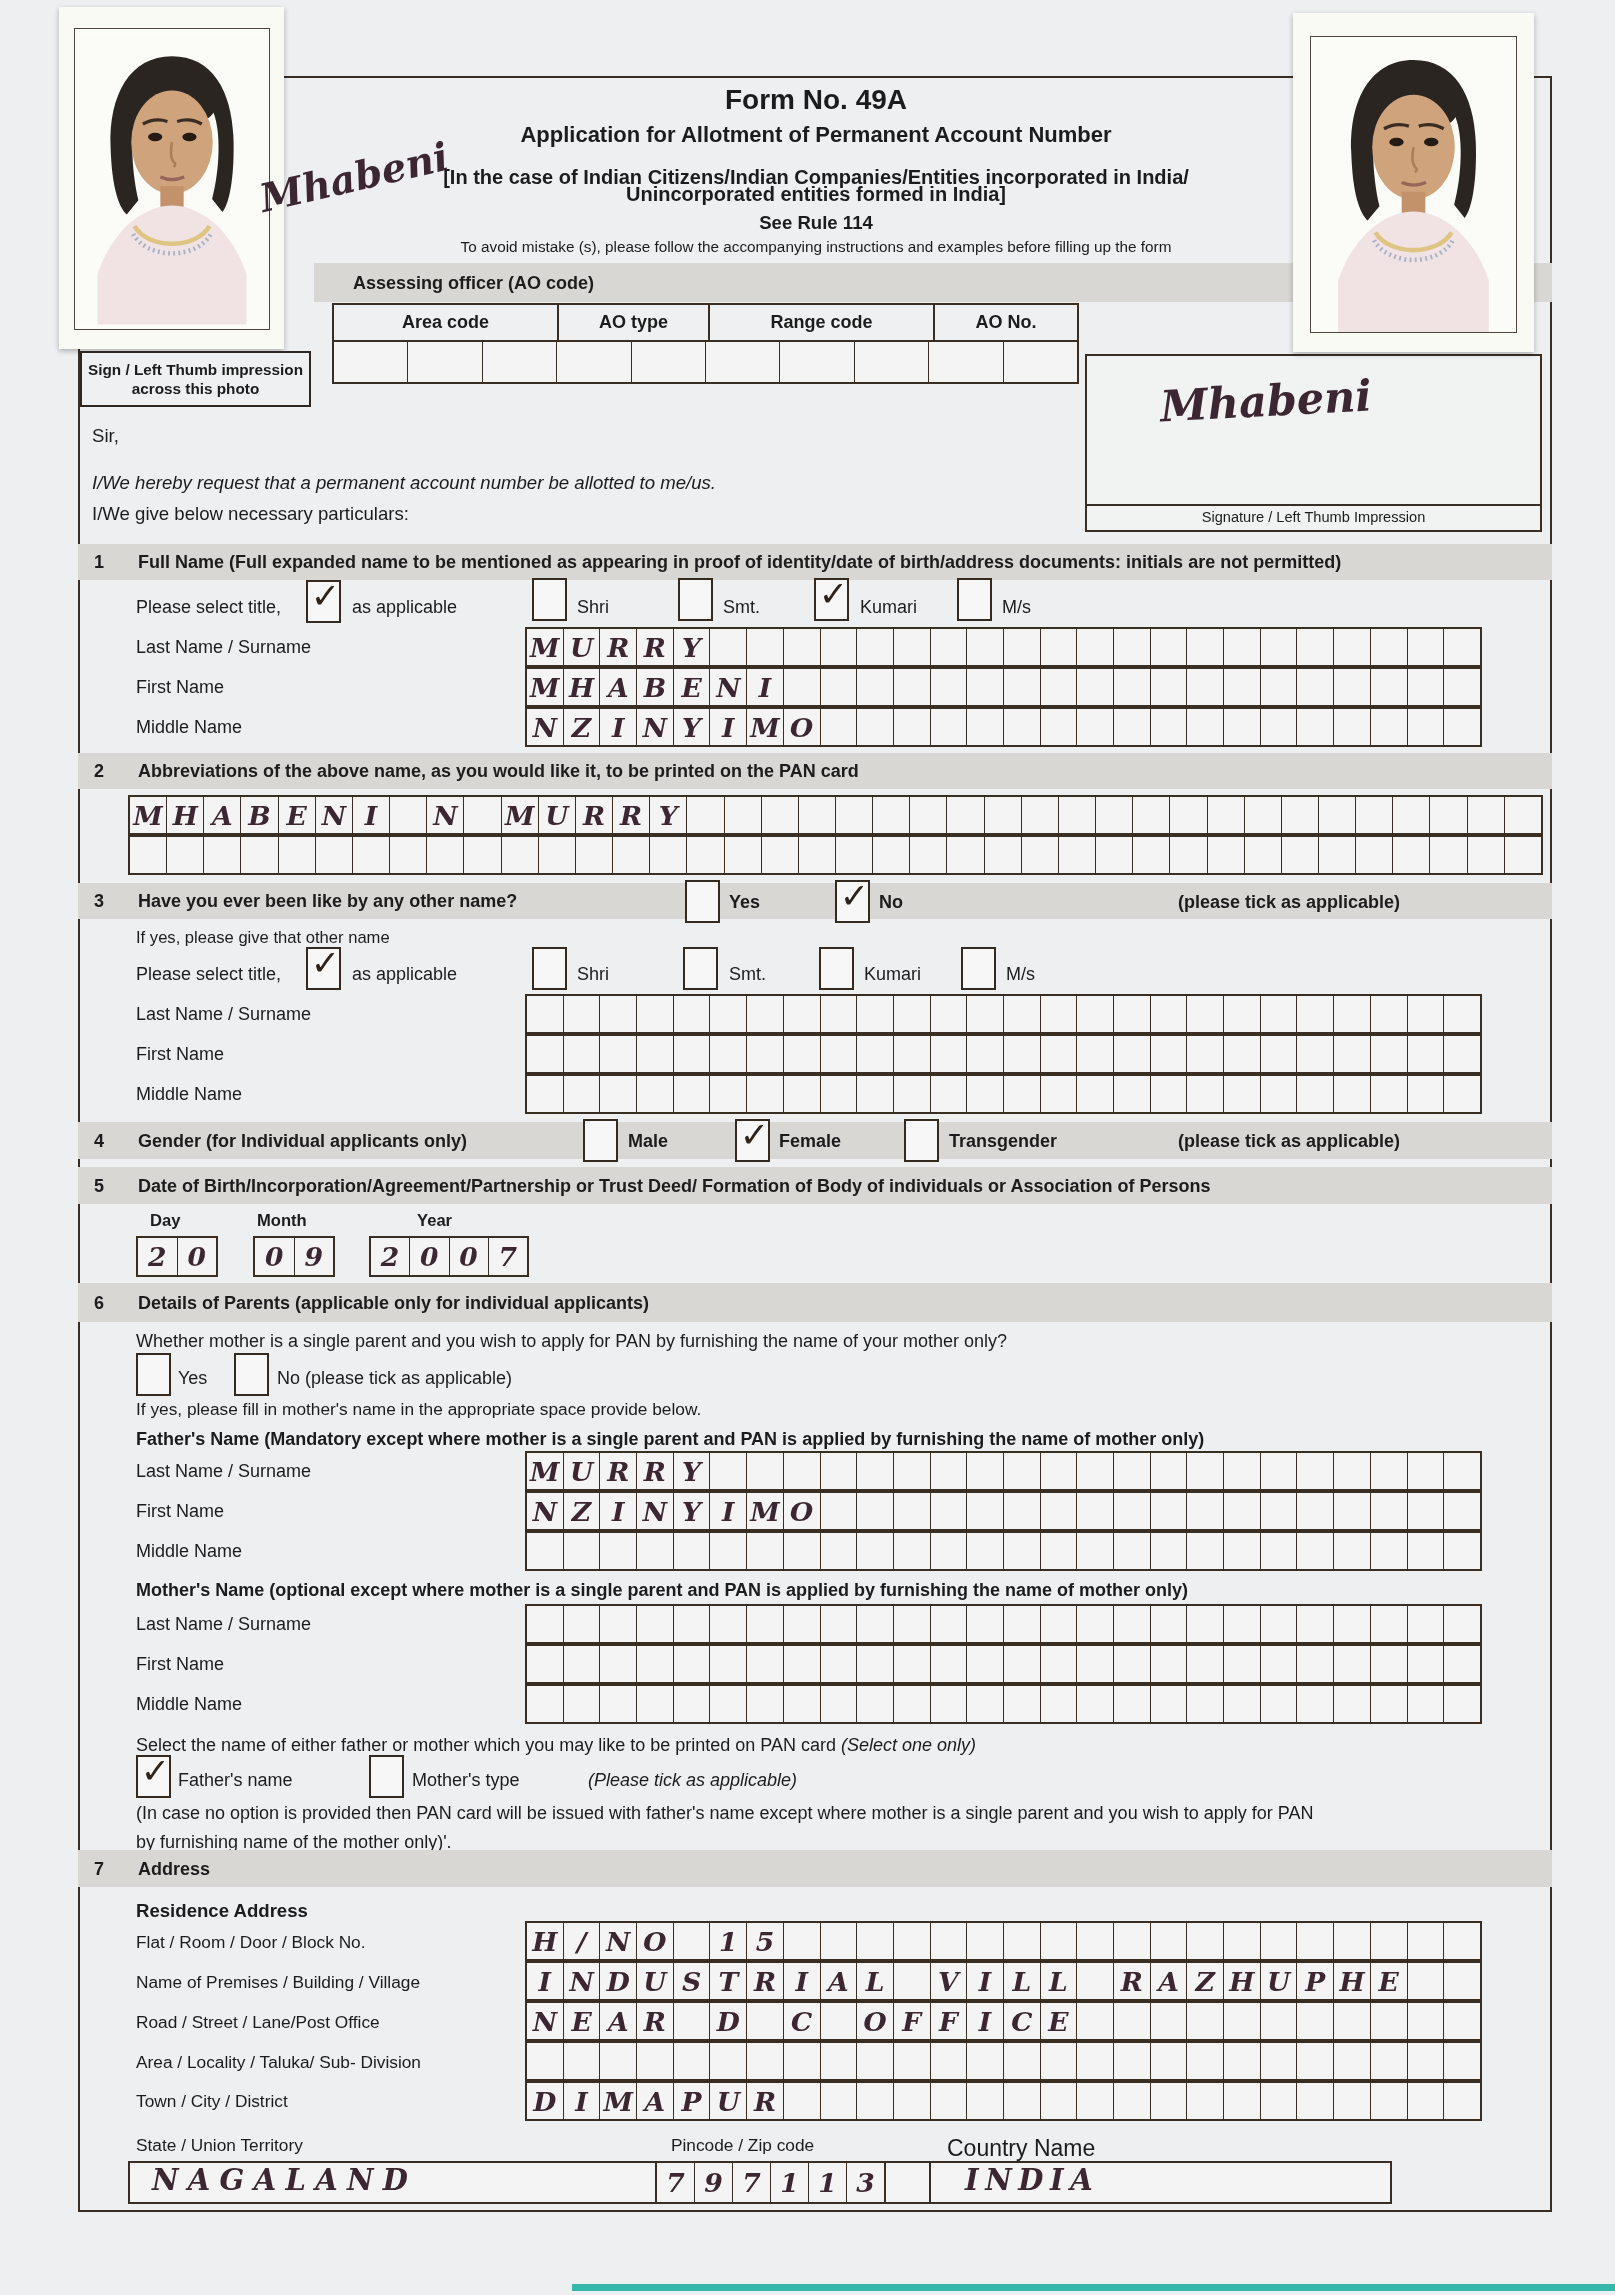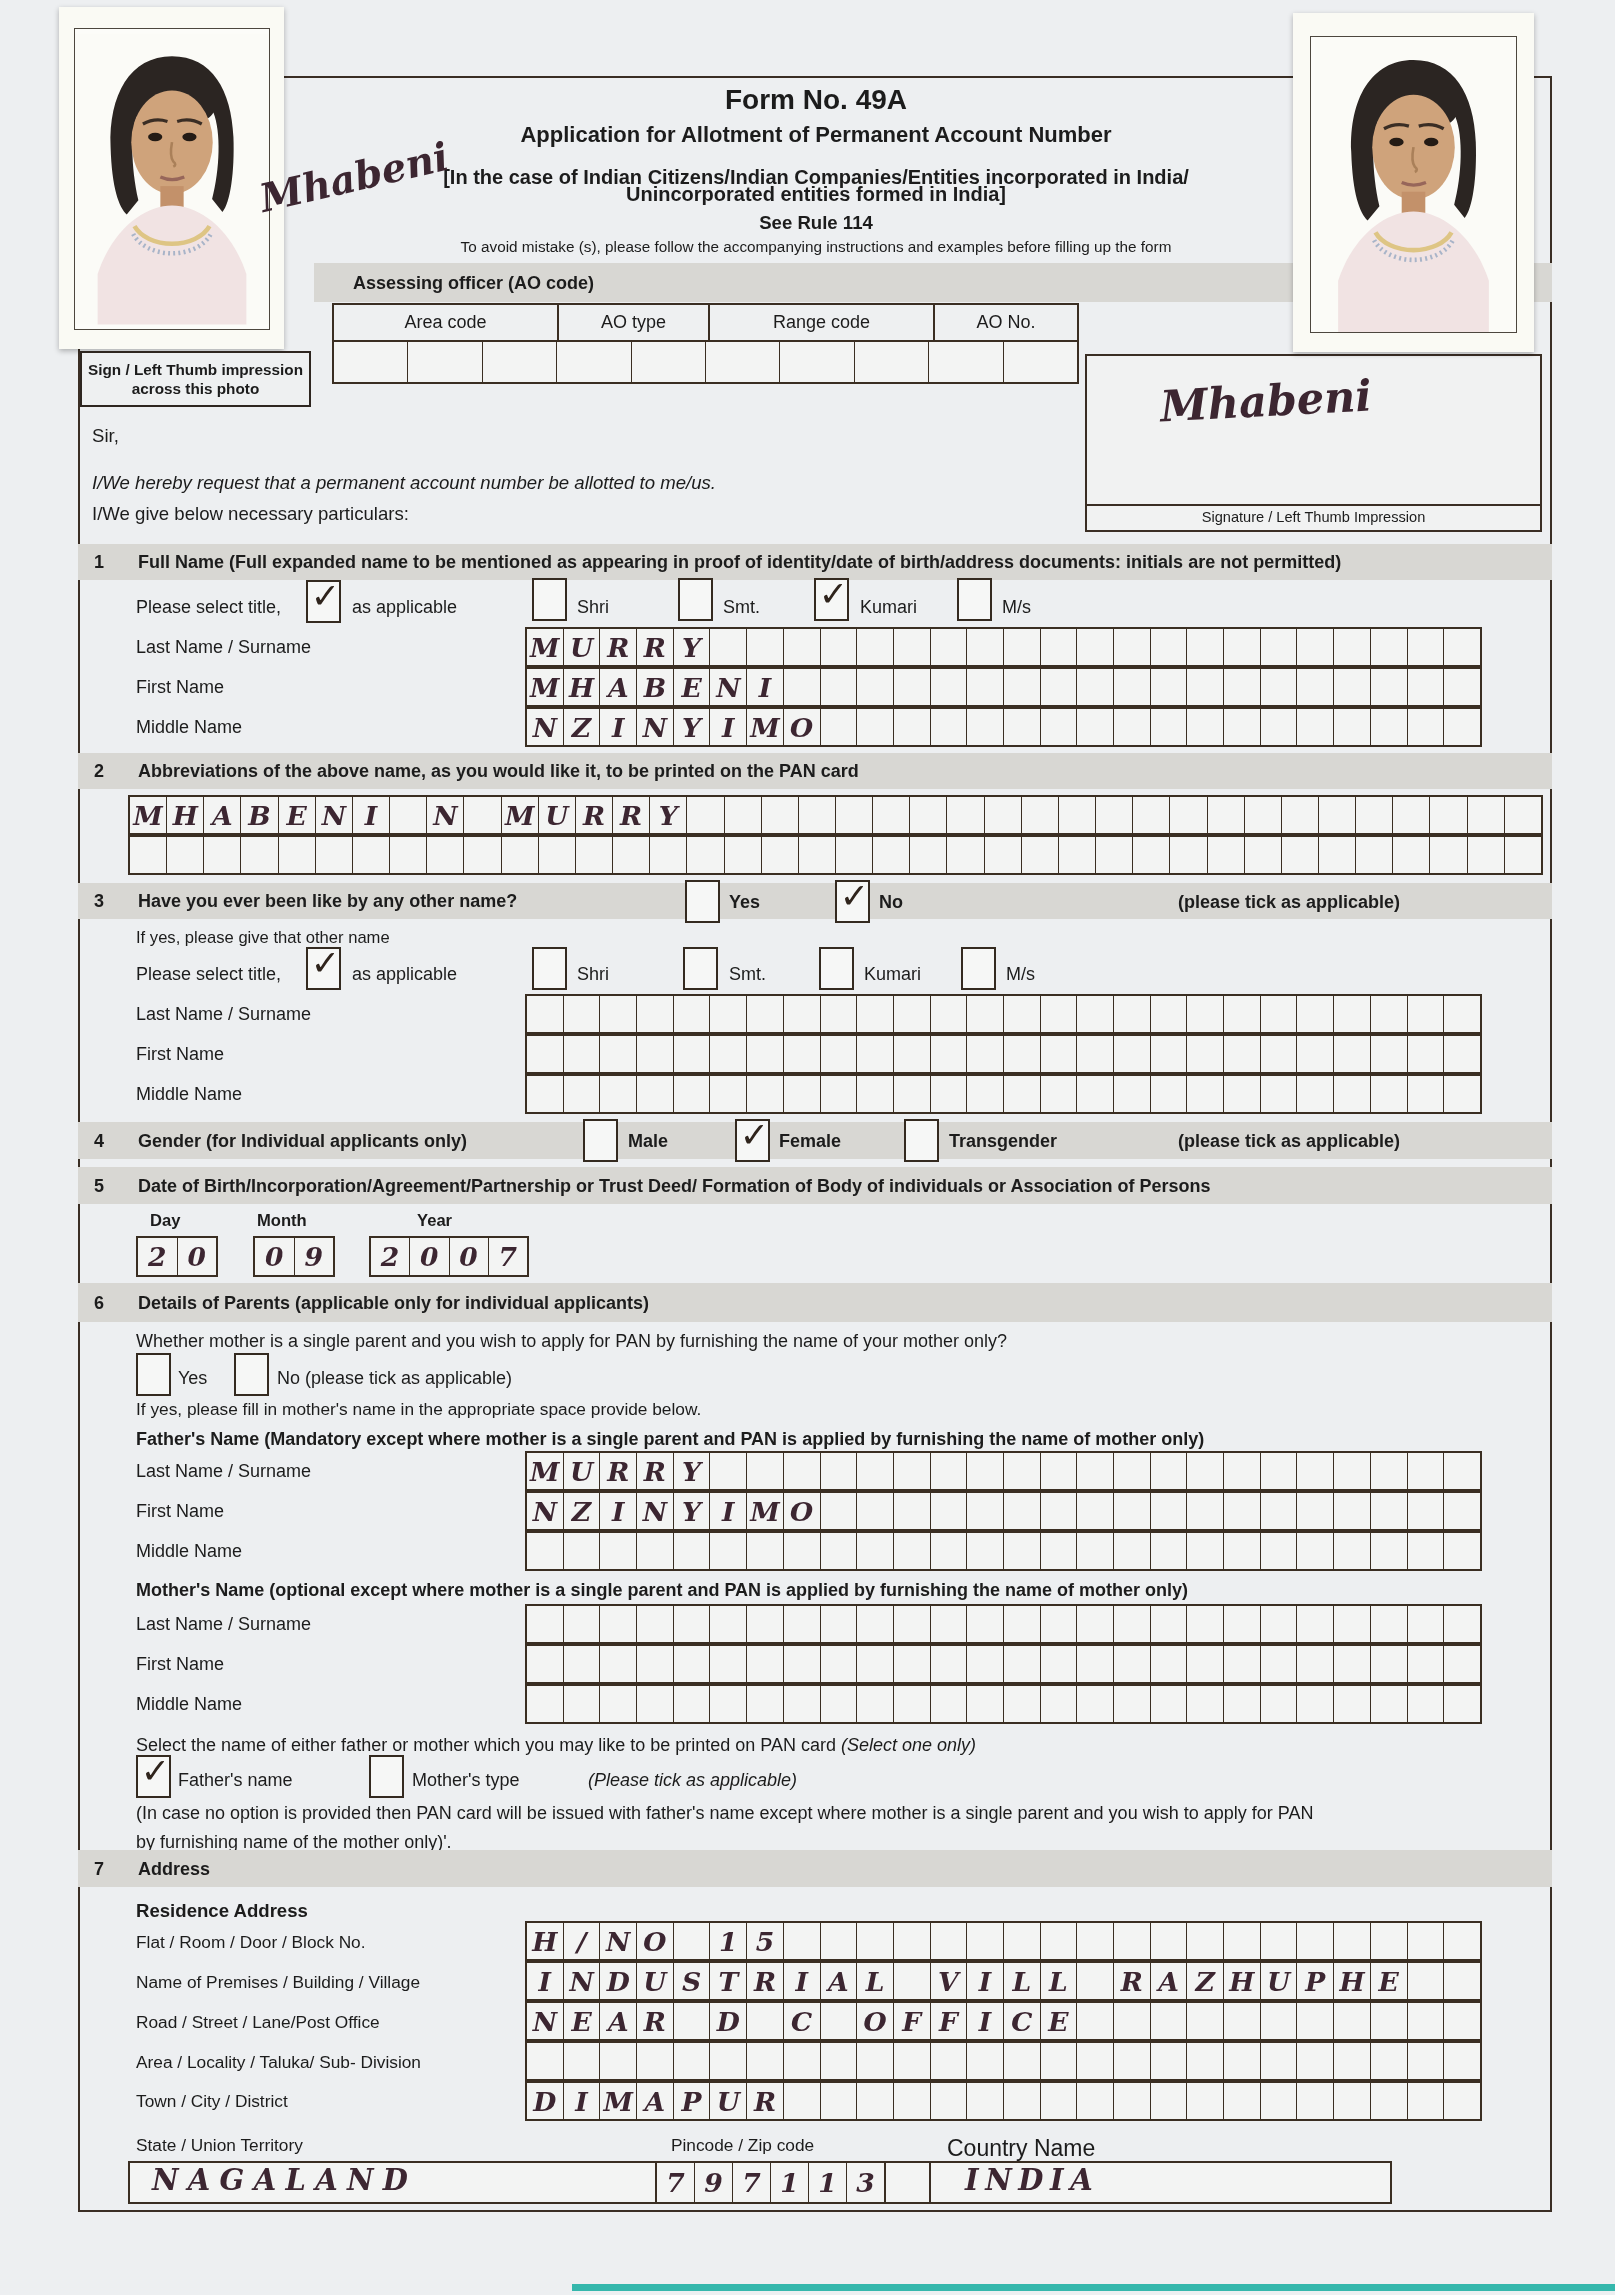--- a/index.html
+++ b/index.html
@@ -34,21 +34,21 @@
   .signbox{position:absolute;left:80px;top:351px;width:231px;height:56px;
            border:2.7px solid #2e2620;box-sizing:border-box;display:flex;flex-direction:column;
            align-items:center;justify-content:center;text-align:center;
            font-weight:bold;font-size:15.3px;line-height:1.25;background:#eef0f1;}
   .sigbox{position:absolute;left:1085px;top:354px;width:457px;height:178px;
           border:2px solid #3a2e24;box-sizing:border-box;background:#f1f2f2;}
   .sigline{position:absolute;left:0;right:0;top:148px;height:2px;background:#3a2e24;}
   .siglabel{position:absolute;left:0;right:0;top:153px;text-align:center;font-size:14.6px;}
   .aoh{position:absolute;display:flex;border:2px solid #3a2e22;box-sizing:border-box;background:#eef0f1;}
   .aoh .hcell{border-right:2px solid #3a2e22;display:flex;align-items:center;justify-content:center;
-       font-weight:normal;font-size:18px;}
+       font-weight:bold;font-size:18px;}
   .aoh .hcell:last-child{border-right:none;}
   .vline{position:absolute;width:2px;background:#3a2e24;}
   .teal{position:absolute;left:572px;top:2284px;width:1044px;height:6.6px;background:#35b7ac;}
 </style>
 </head>
 <body>
 
 <div class="page">
 
   <div class="outline"></div>

